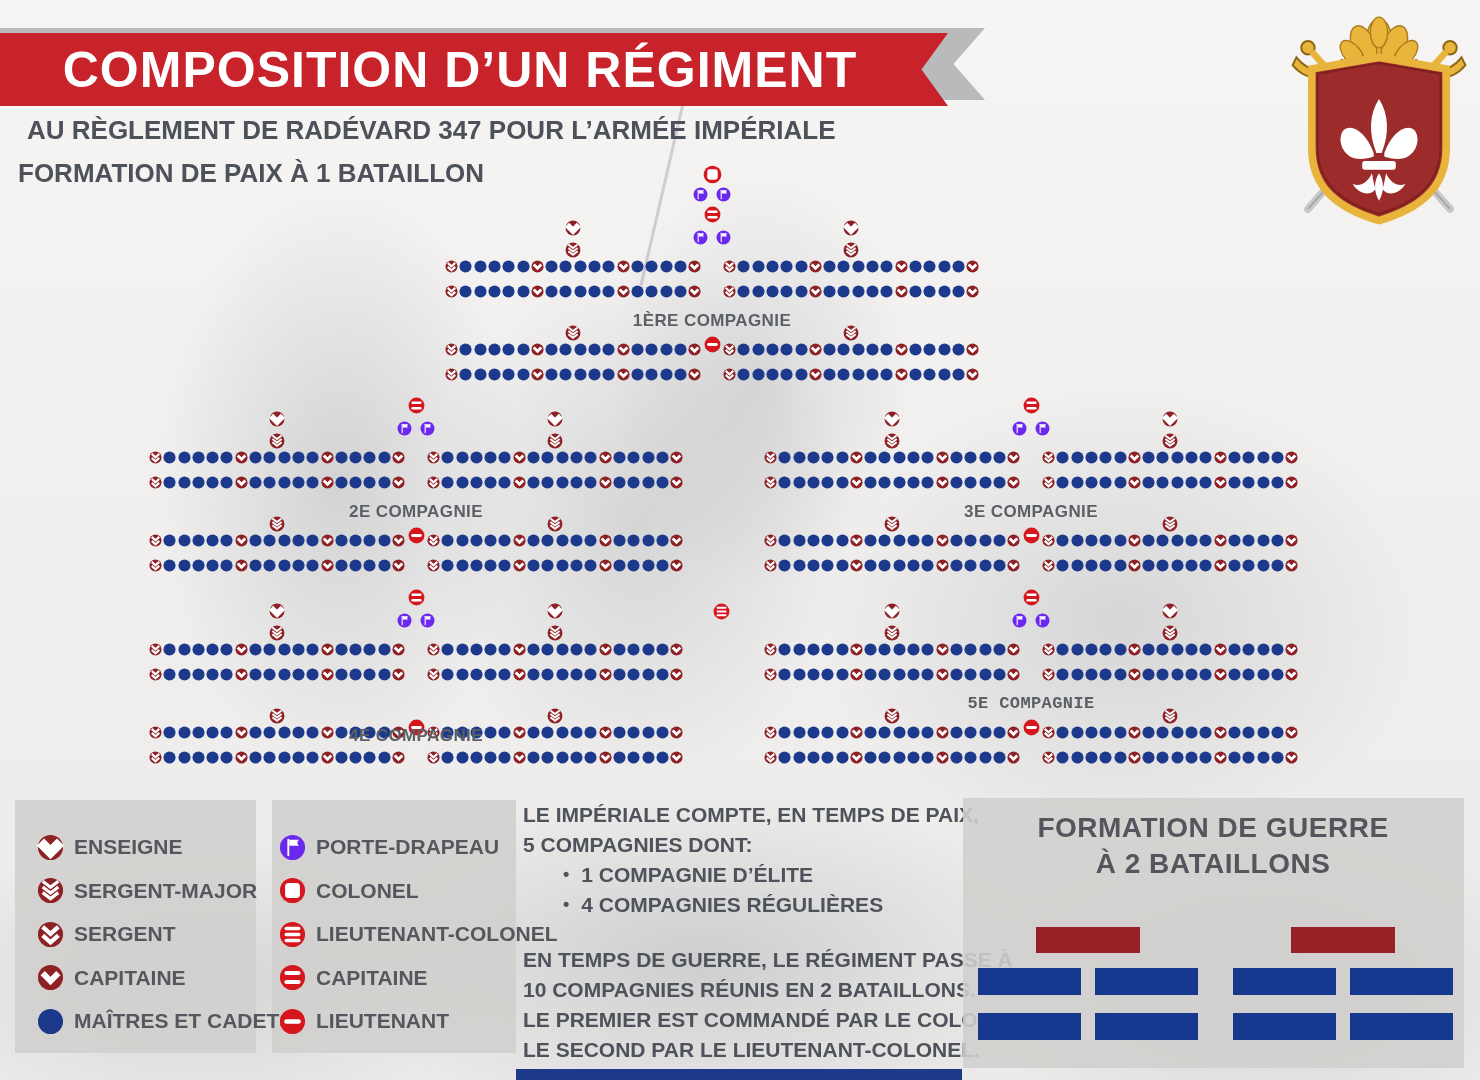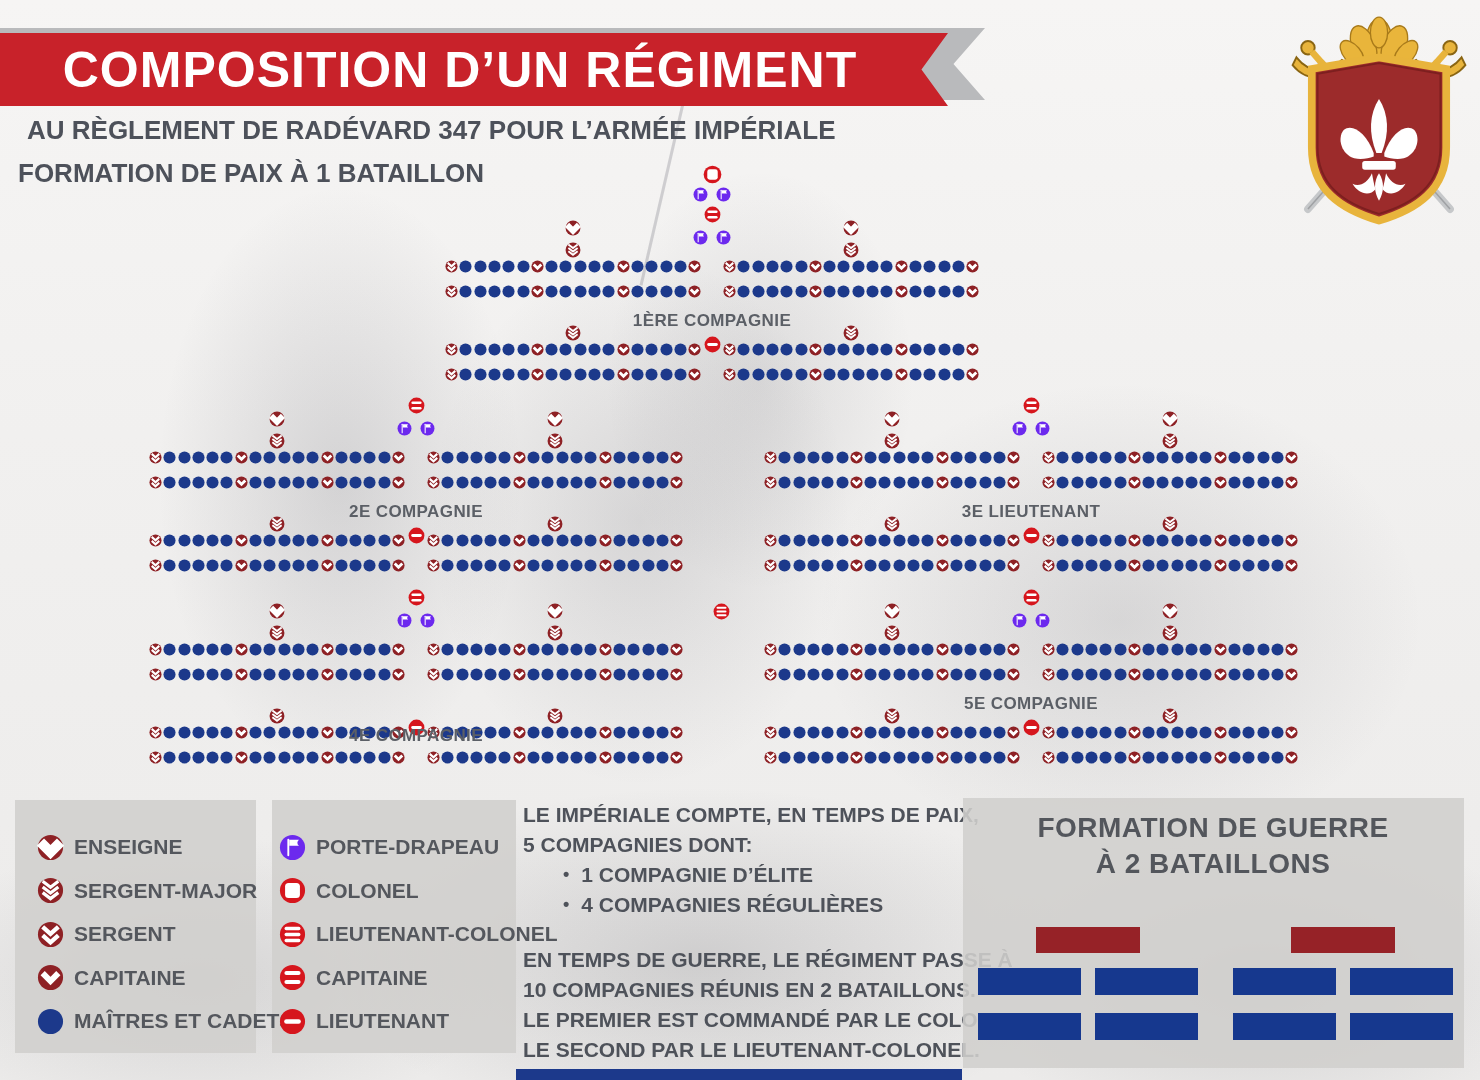--- a/index.html
+++ b/index.html
@@ -2594,21 +2594,21 @@
             <rect x="6.2" y="3.6" width="1.4" height="12.8" rx="0.7" fill="#fff"></rect>
             <path d="M7.6 4.2 h7.2 c-1.6 1.2 -1.6 3.3 0 4.5 h-7.2 z" fill="#fff"></path>
           </svg>
         </div>
         <div class="icon" style="left: 1022.5px; top: 526.5px; width: 17px; height: 17px;">
           <svg viewBox="0 0 20 20" width="100%" height="100%">
             <circle cx="10" cy="10" r="9.3" fill="#d6161d"></circle>
             <rect x="3.8" y="8.3" width="12.4" height="3.4" rx="1.7" fill="#fff"></rect>
           </svg>
         </div>
-        <div class="company-label" style="left: 901px; top: 502px;">3E LIEUTENANT</div>
+        <div class="company-label" style="left: 901px; top: 502px;">3E COMPAGNIE</div>
       </div>
       <div class="abs" style="left: 0px; top: 0px; width: 100%; height: 100%;">
         <div class="icon" style="left: 269px; top: 603px; width: 16px; height: 16px;">
           <svg viewBox="0 0 20 20" width="100%" height="100%">
             <circle cx="10" cy="10" r="9.3" fill="#8e2125"></circle>
             <path d="M2.6 6 L10 13.4 L17.4 6" stroke="#fff" stroke-width="7.4" fill="none"></path>
           </svg>
         </div>
         <div class="icon" style="left: 269px; top: 625px; width: 16px; height: 16px;">
           <svg viewBox="0 0 20 20" width="100%" height="100%">
@@ -4262,21 +4262,21 @@
             <rect x="6.2" y="3.6" width="1.4" height="12.8" rx="0.7" fill="#fff"></rect>
             <path d="M7.6 4.2 h7.2 c-1.6 1.2 -1.6 3.3 0 4.5 h-7.2 z" fill="#fff"></path>
           </svg>
         </div>
         <div class="icon" style="left: 1022.5px; top: 718.5px; width: 17px; height: 17px;">
           <svg viewBox="0 0 20 20" width="100%" height="100%">
             <circle cx="10" cy="10" r="9.3" fill="#d6161d"></circle>
             <rect x="3.8" y="8.3" width="12.4" height="3.4" rx="1.7" fill="#fff"></rect>
           </svg>
         </div>
-        <div class="company-label" style="left: 901px; top: 694px;">5E COMPAGNIE</div>
+        <div class="company-label" style="left: 901px; top: 694px; font-family: Liberation Mono, monospace;">5E COMPAGNIE</div>
       </div>
       <div class="icon" style="left: 702.5px; top: 164.5px; width: 19px; height: 19px;">
         <svg viewBox="0 0 20 20" width="100%" height="100%">
           <circle cx="10" cy="10" r="9.3" fill="#d6161d"></circle>
           <rect x="4.5" y="4.5" width="11" height="11" rx="2.6" fill="#fff"></rect>
         </svg>
       </div>
       <div class="icon" style="left: 693px; top: 186.5px; width: 15px; height: 15px;">
         <svg viewBox="0 0 20 20" width="100%" height="100%">
           <circle cx="10" cy="10" r="9.3" fill="#6c29ee"></circle>

